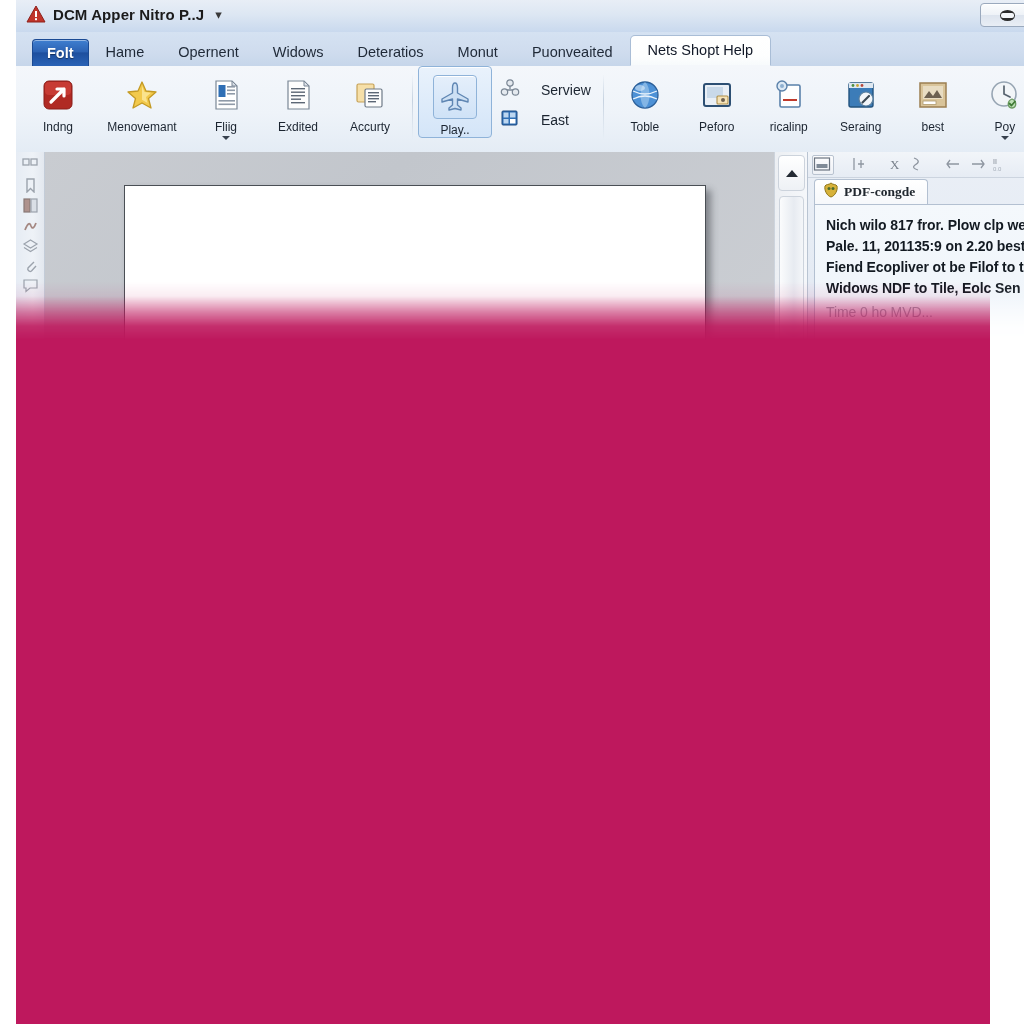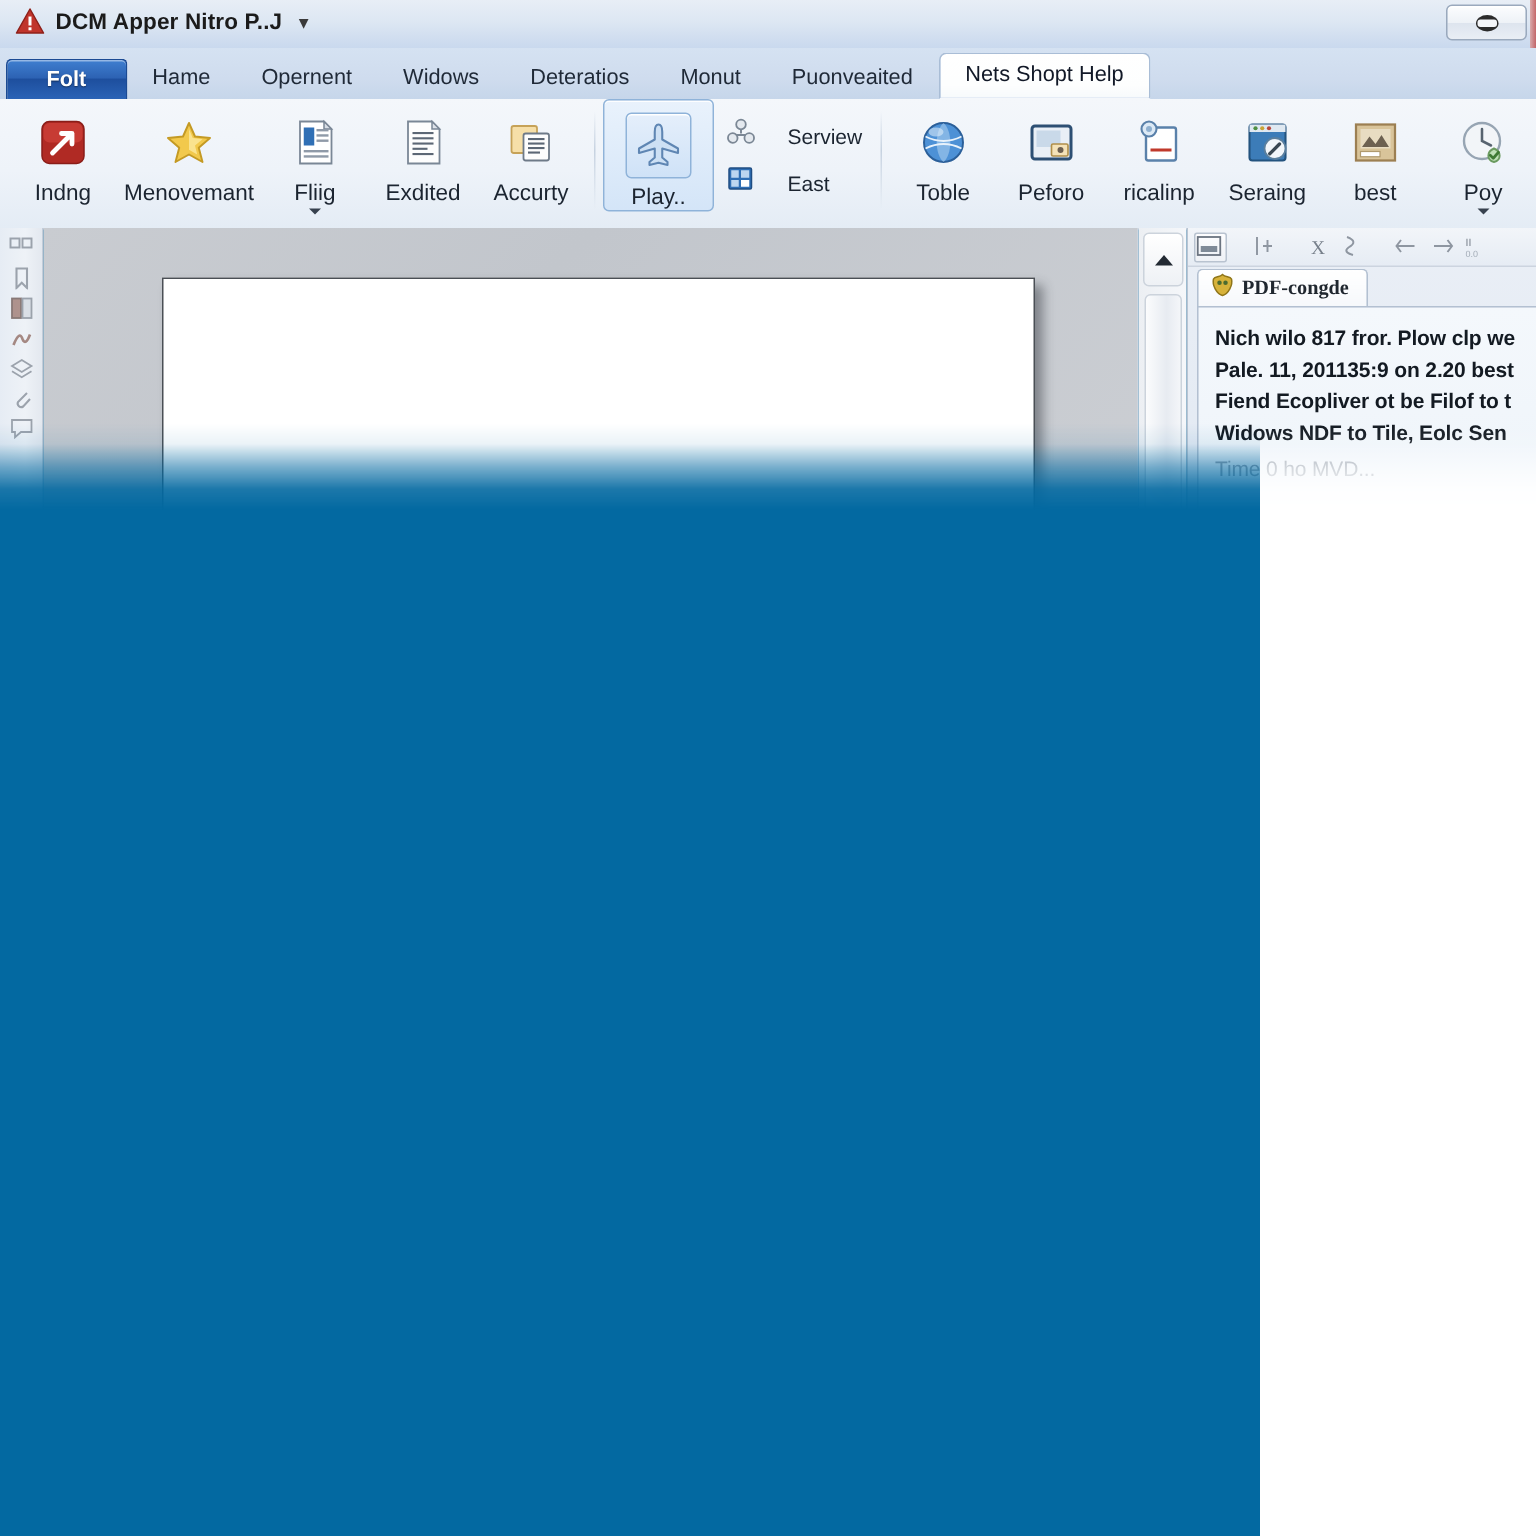--- a/index.html
+++ b/index.html
@@ -7,25 +7,25 @@
     padding: 0;
     width: 1024px;
     height: 1024px;
     background: #ffffff;
     font-family: "Liberation Sans", sans-serif;
     overflow: hidden;
   }
 
   #app {
     position: absolute;
-    left: 0;
+    left: 16px;
     top: 0;
-    width: 840px;
+    width: 974px;
     height: 1024px;
-    background: #0369a1;
+    background: #be185d;
   }
 
   
   .window {
     position: absolute;
     left: 0;
     top: 0;
     width: 1024px;
     height: 340px;
     overflow: hidden;
@@ -123,24 +123,24 @@
     height: 28px;
     line-height: 28px;
     padding: 0 17px;
     font-size: 14.5px;
     color: #1f2937;
     white-space: nowrap;
     position: relative;
     font-weight: 500;
   }
   .tab.filetab {
-    margin-left: 4px;
+    margin-left: 16px;
     height: 26px;
     line-height: 26px;
-    padding: 0 26px;
+    padding: 0 14px;
     color: #ffffff;
     font-weight: 700;
     border-radius: 4px 4px 0 0;
     background: linear-gradient(to bottom, #3f7fd0 0%, #2d63b4 45%, #1e4f9e 50%, #2a63b6 100%);
     border: 1px solid #1b4a93;
     border-bottom: none;
     box-shadow: inset 0 1px 0 rgba(255,255,255,.45);
     text-shadow: 0 1px 1px rgba(0,0,0,.45);
   }
   .tab.active {
@@ -202,21 +202,21 @@
     background: linear-gradient(to bottom, #e9f2fc 0%, #d4e5f8 100%);
     border: 1px solid #8fb3d9;
     border-radius: 4px;
     box-shadow: inset 0 1px 0 rgba(255,255,255,.9);
   }
   .ic-wrap {
     width: 42px; height: 42px;
     display: flex; align-items: center; justify-content: center;
   }
   .blabel {
-    font-size: 15px;
+    font-size: 12px;
     color: #1b2430;
     white-space: nowrap;
     font-weight: 500;
   }
   .dropcaret {
     position: absolute;
     bottom: -6px; left: 50%;
     transform: translateX(-50%);
     width: 0; height: 0;
     border-left: 4px solid transparent;

